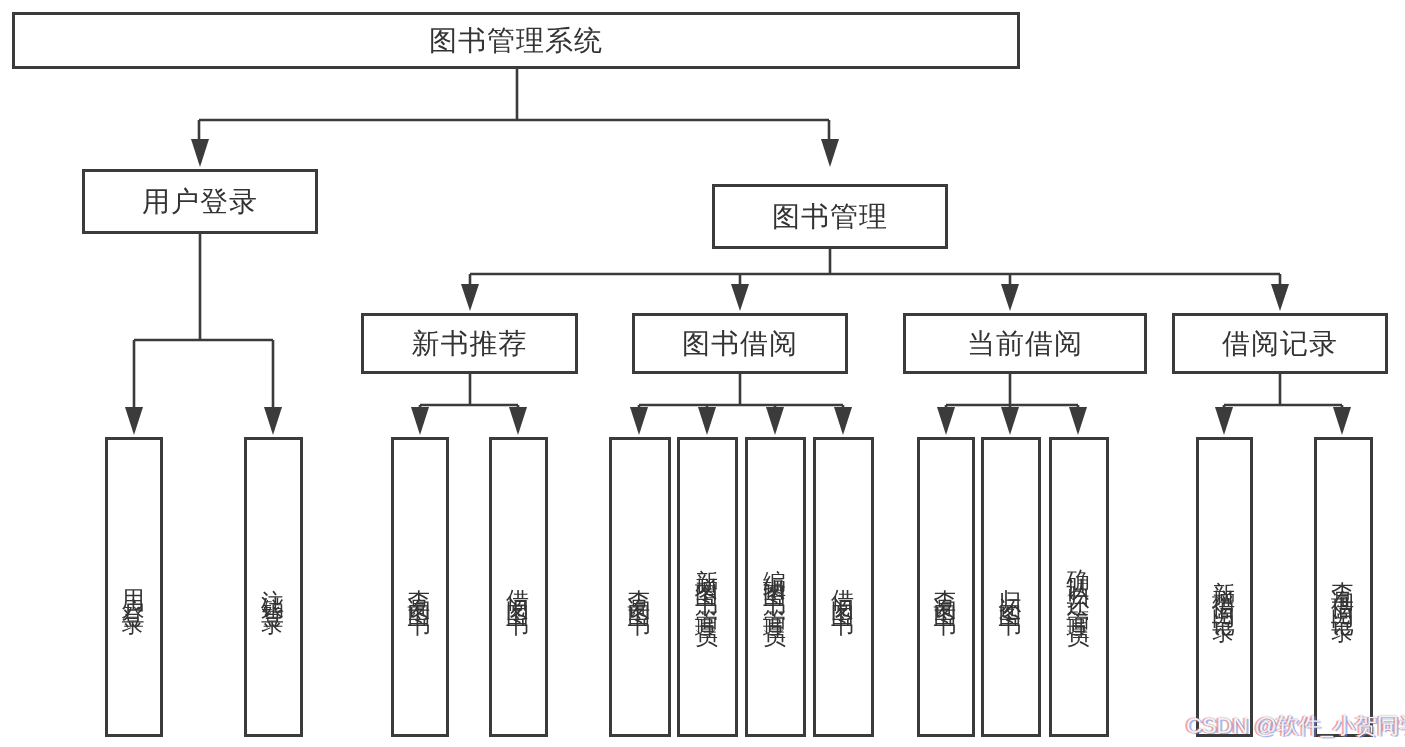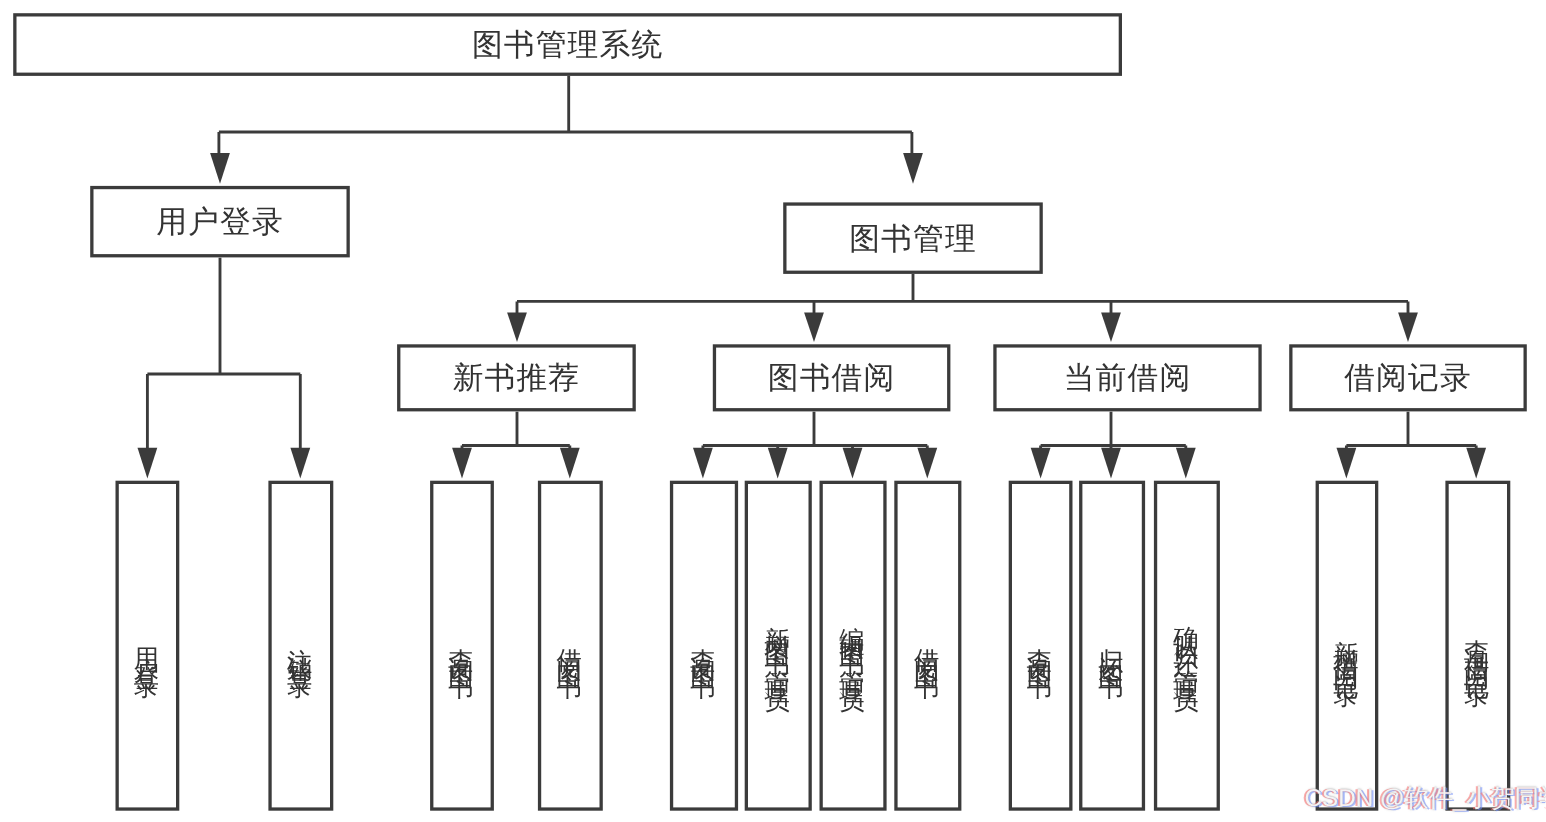--- a/index.html
+++ b/index.html
@@ -103,21 +103,21 @@
   <div class="node" style="left:82px; top:169px; width:236px; height:65px;">
     <span class="hlabel">用户登录</span>
   </div>
   <div class="node" style="left:712px; top:169px; width:236px; height:65px;margin-top:15px;">
     <span class="hlabel">图书管理</span>
   </div>
 
   <div class="node" style="left:361px; top:313px; width:217px; height:61px;">
     <span class="hlabel">新书推荐</span>
   </div>
-  <div class="node" style="left:648px; top:313px; width:216px; height:61px;">
+  <div class="node" style="left:632px; top:313px; width:216px; height:61px;">
     <span class="hlabel">图书借阅</span>
   </div>
   <div class="node" style="left:903px; top:313px; width:244px; height:61px;">
     <span class="hlabel">当前借阅</span>
   </div>
   <div class="node" style="left:1172px; top:313px; width:216px; height:61px;">
     <span class="hlabel">借阅记录</span>
   </div>
 
   <div class="node" style="left:105px; top:437px; width:58px; height:300px;">

